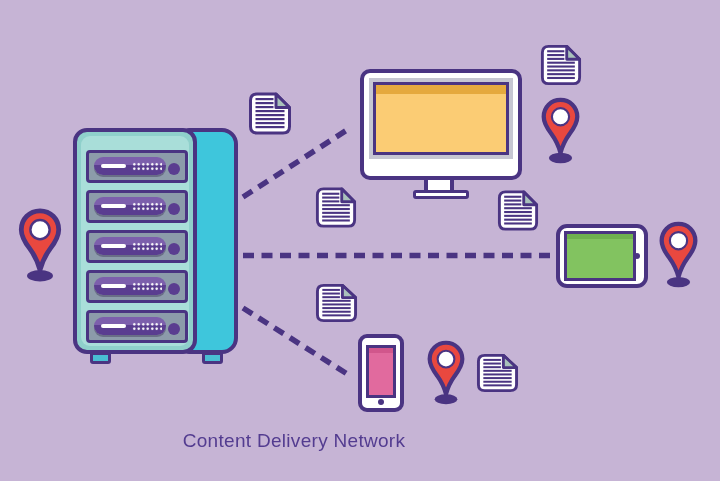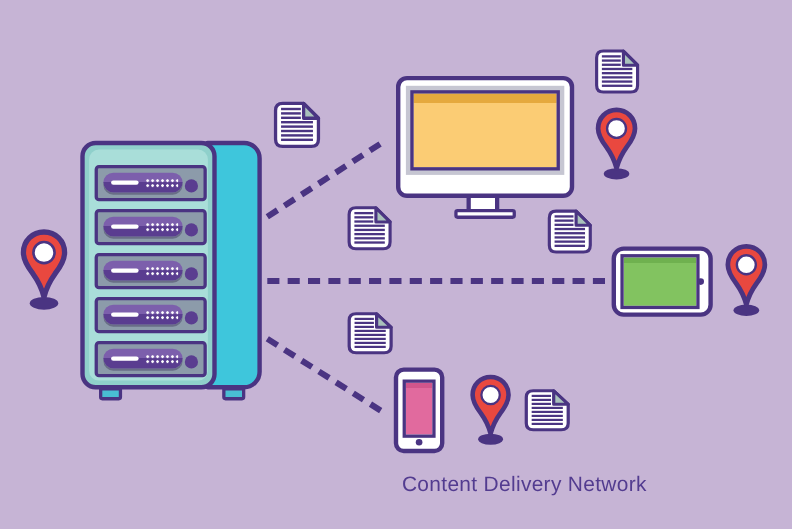--- a/index.html
+++ b/index.html
@@ -97,21 +97,21 @@
   .pin-phone{left:424px;top:339px;width:44px;height:67px;}
   .doc-1{left:248px;top:91px;width:44px;height:45px;}
   .doc-2{left:540px;top:44px;width:42px;height:42px;}
   .doc-3{left:315px;top:186px;width:42px;height:43px;}
   .doc-4{left:497px;top:189px;width:42px;height:43px;}
   .doc-5{left:315px;top:283px;width:43px;height:40px;}
   .doc-6{left:476px;top:353px;width:43px;height:40px;}
 
   
   .caption{
-    left:0;top:430px;width:588px;text-align:right;
+    left:0;top:430px;width:588px;text-align:center;
     font-size:19px;letter-spacing:.3px;color:var(--text);
   }
 </style>
 </head>
 <body>
 
 <div id="canvas">
 
   <svg class="lines-svg" viewBox="0 0 720 481">
     <line x1="243" y1="197" x2="350" y2="128" style="stroke:var(--outline);stroke-width:5.5;" stroke-dasharray="11 7.5"></line>

